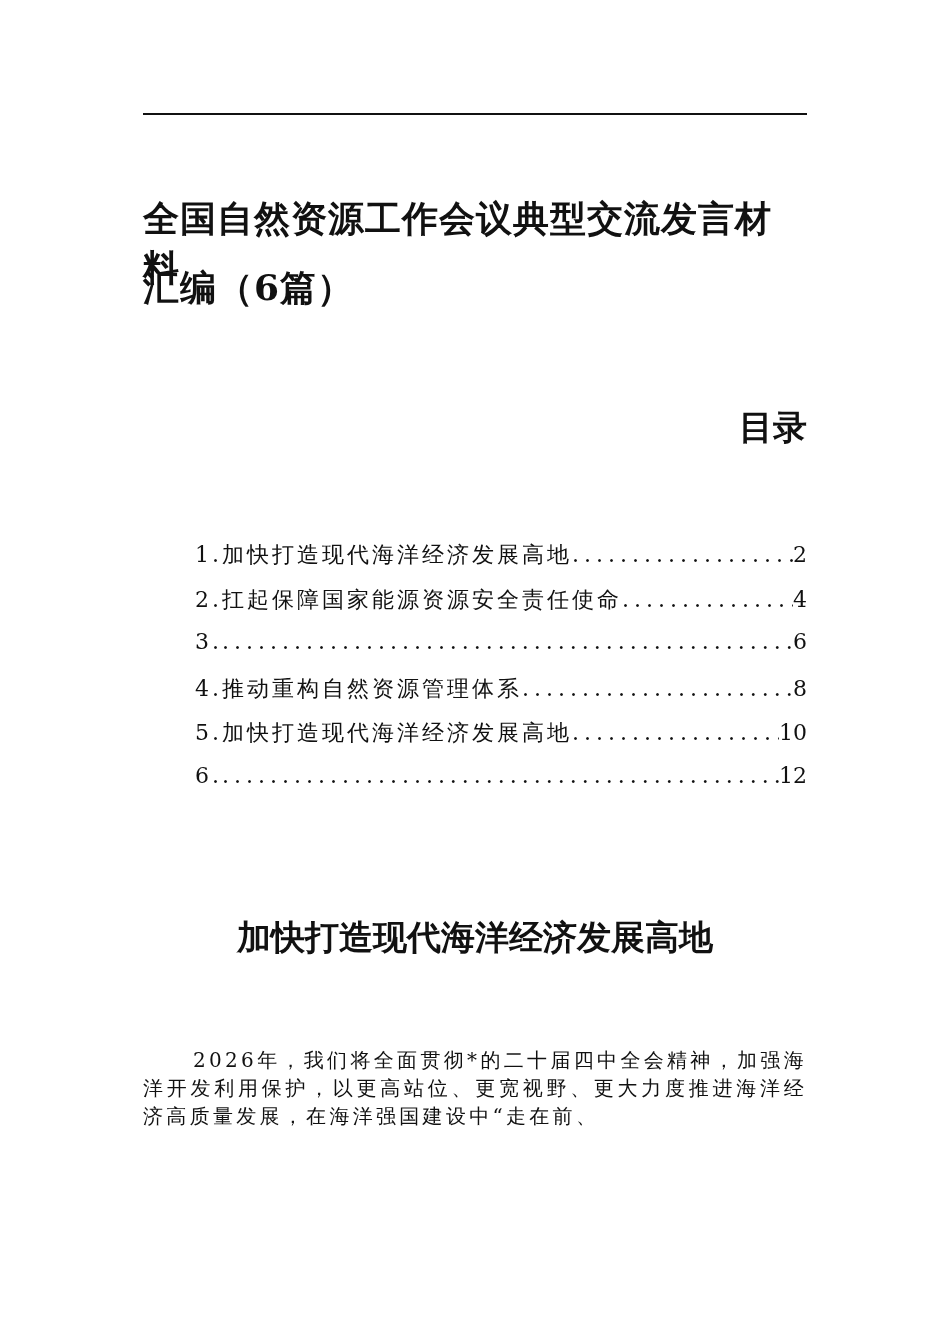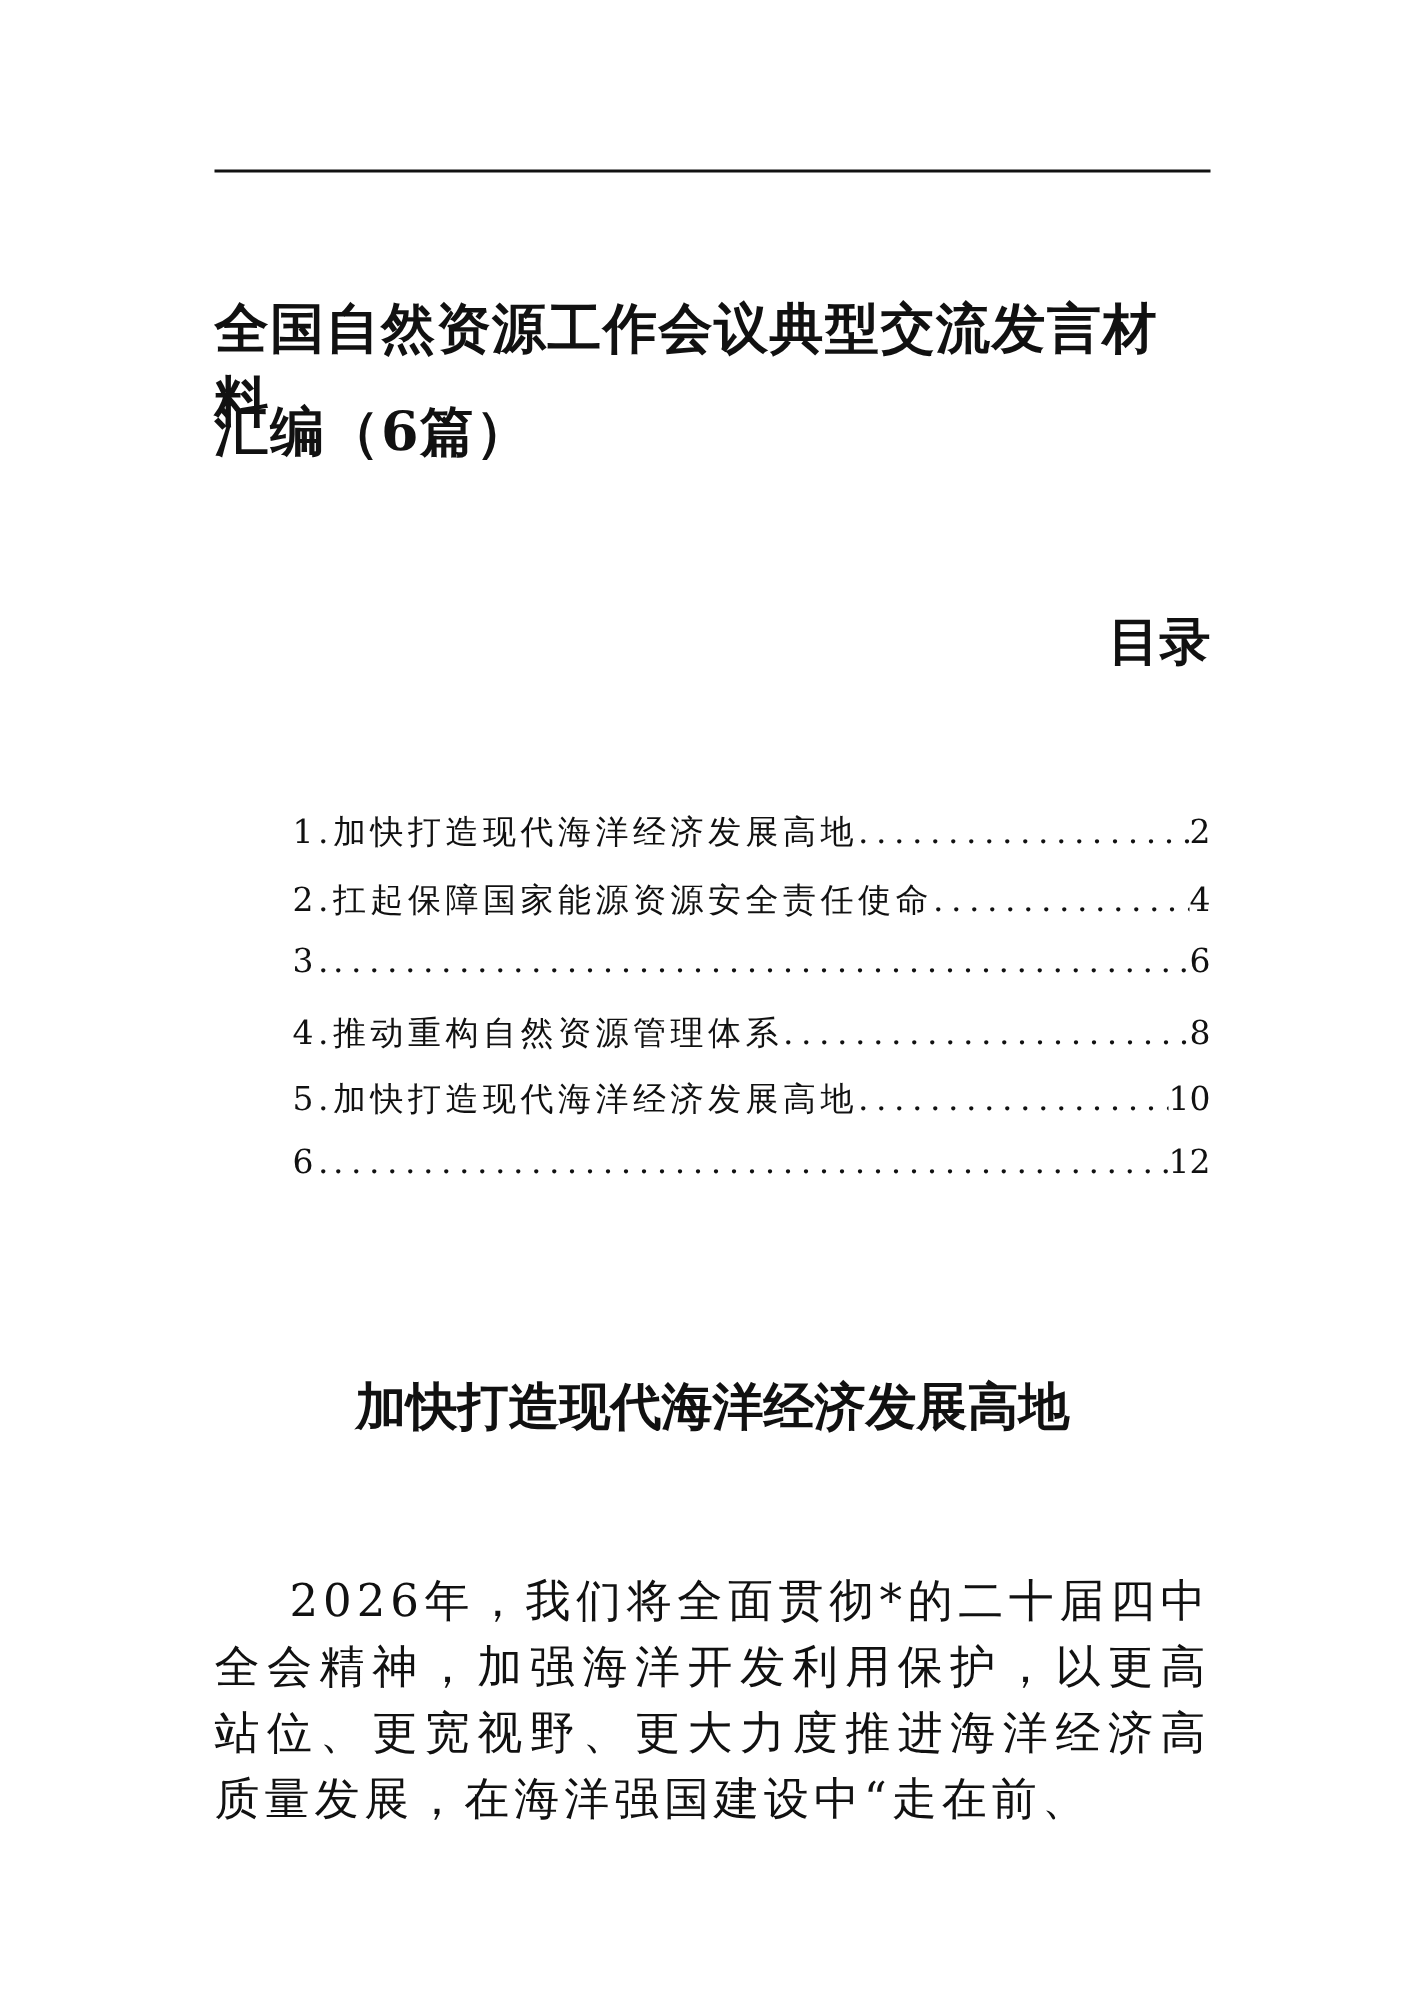--- a/index.html
+++ b/index.html
@@ -10,21 +10,21 @@
   .t2 { top: 264px; }
   .toc-title { position: absolute; left: 143px; width: 664px; top: 405px; text-align: right; font-weight: bold; font-size: 34px; }
   .toc { position: absolute; left: 195px; width: 612px; top: 540px; }
   .toc-row { display: flex; align-items: baseline; height: 44.5px; font-size: 22px; letter-spacing: 3px; white-space: nowrap; }
   .toc-num { flex: 0 0 auto; }
   .toc-text { flex: 0 0 auto; }
   .toc-dots { flex: 1 1 auto; overflow: hidden; letter-spacing: 5px; }
   .toc-dots::before { content: "........................................................................................................"; }
   .toc-page { flex: 0 0 auto; letter-spacing: 0; }
   .sec-title { position: absolute; left: 143px; width: 664px; top: 915px; text-align: center; font-weight: bold; font-size: 34px; }
-  .body-text { position: absolute; left: 143px; width: 664px; top: 1046px; font-size: 30px; line-height: 44px; letter-spacing: 3.3px; text-align: justify; text-indent: 50px; }
+  .body-text { position: absolute; left: 143px; width: 664px; top: 1046px; font-size: 20px; line-height: 28px; letter-spacing: 3.3px; text-align: justify; text-indent: 50px; }
 </style>
 </head>
 <body>
 
 <div class="rule"></div>
 
 <div class="title t1">全国自然资源工作会议典型交流发言材料</div>
 <div class="title t2">汇编（6篇）</div>
 
 <div class="toc-title">目录</div>

